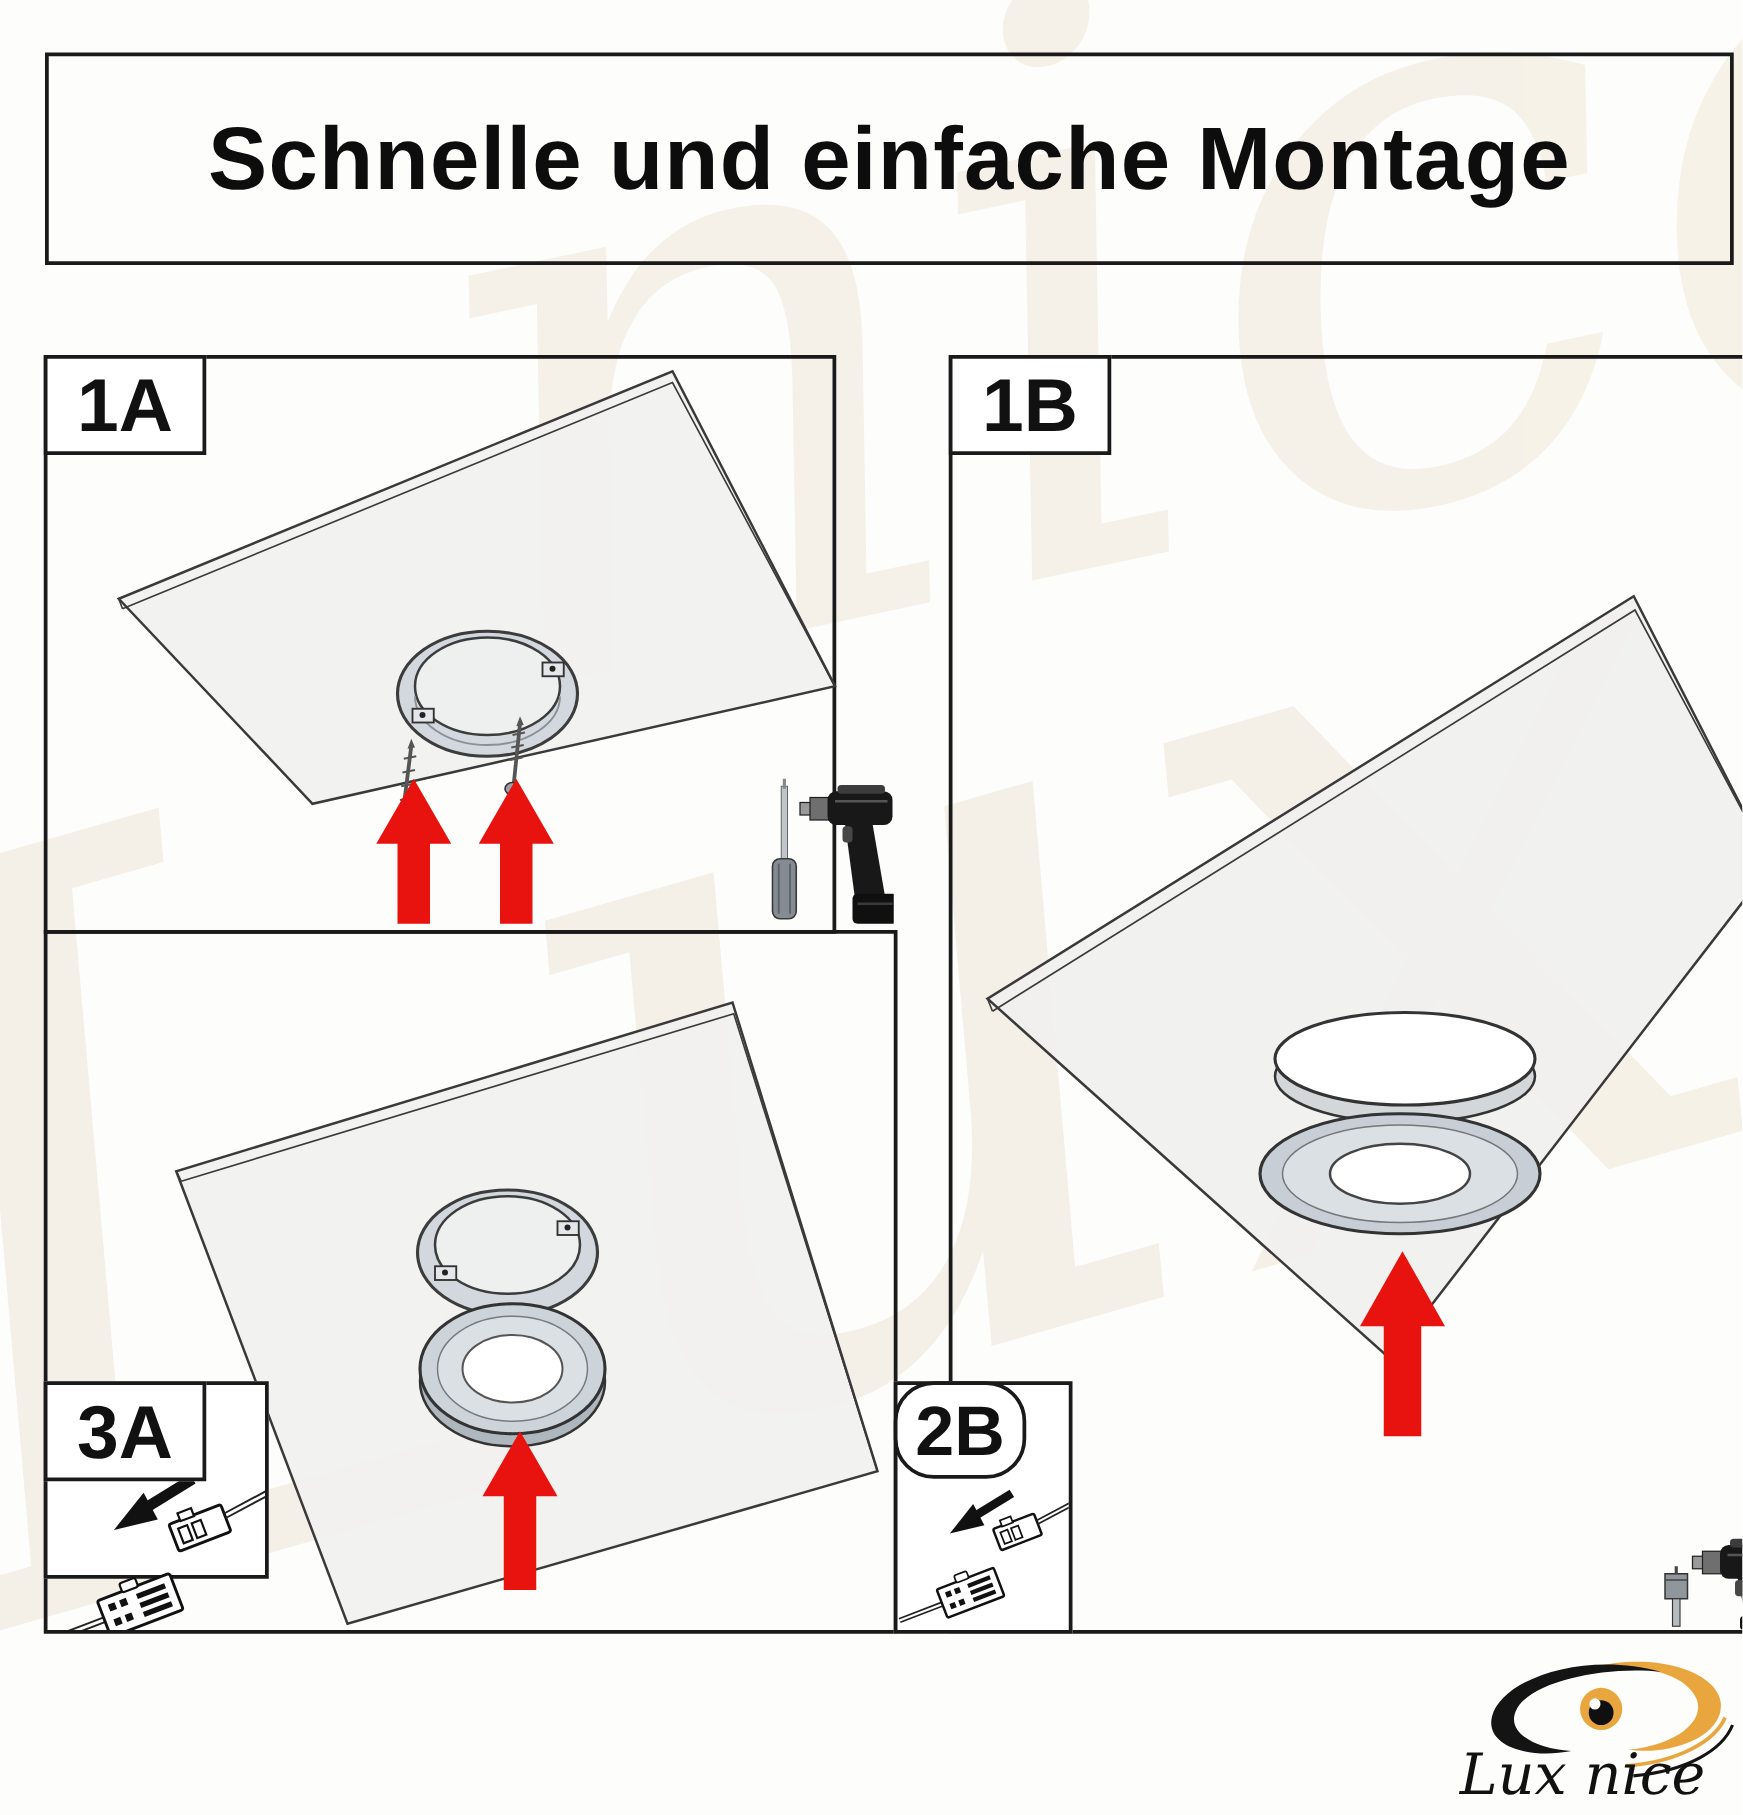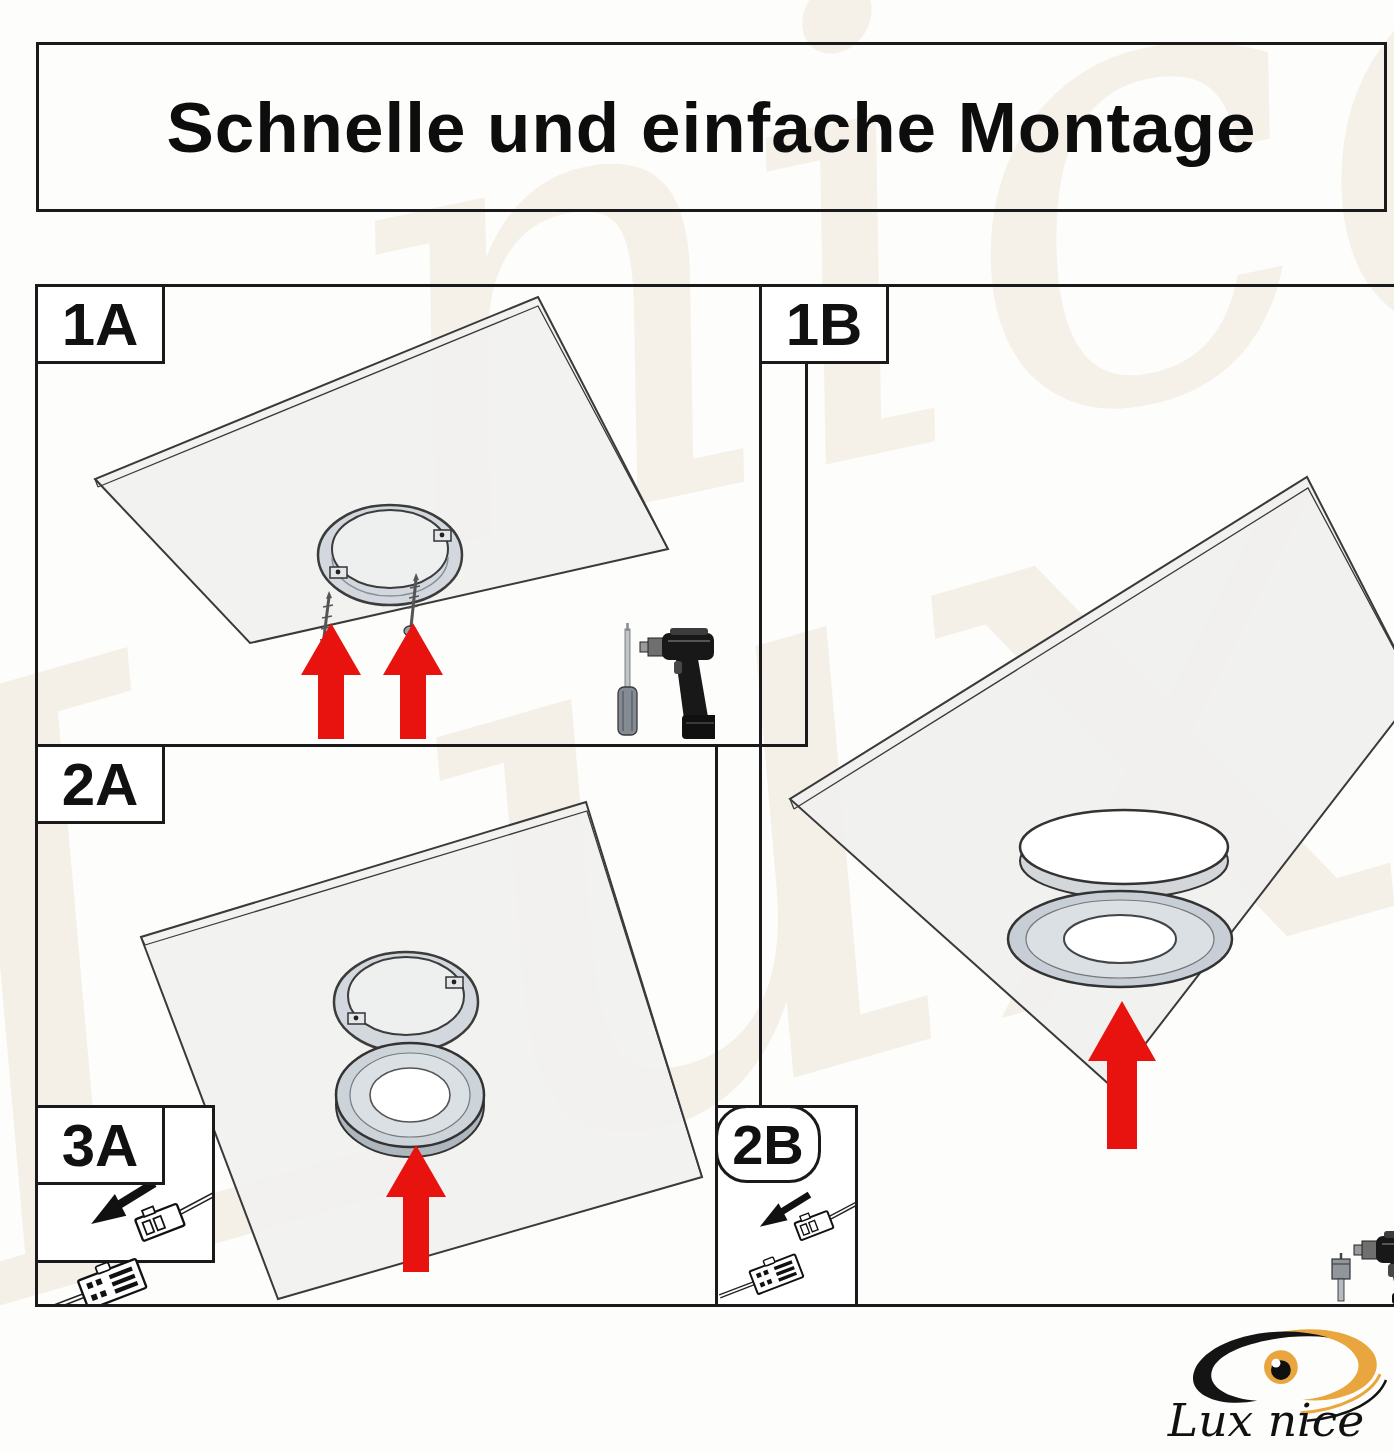--- a/index.html
+++ b/index.html
@@ -32,21 +32,21 @@
     z-index:2; background:transparent;
   }
   .title-box h1{
     margin:0; font-size:71px; font-weight:bold; color:#0d0d0d; letter-spacing:1px;
   }
   
   .panel{
     position:absolute; border:3px solid #1a1a1a; box-sizing:border-box;
     background:transparent; z-index:1;
   }
-  #panel-1a{ left:35px;  top:284px;  width:773px; height:463px; }
+  #panel-1a{ left:35px;  top:284px;  width:634px; height:463px; }
   #panel-2a{ left:35px;  top:744px;  width:683px; height:563px; }
   #panel-1b{ left:715px; top:284px;  width:671px; height:1023px;margin-left:44px; }
   .subpanel{
     position:absolute; border:3px solid #1a1a1a; box-sizing:border-box;
     background:#ffffff; z-index:3;
   }
   #panel-3a{ left:35px;  top:1105px; width:180px; height:158px;text-decoration:underline; }
   #panel-2b{ left:715px; top:1105px; width:143px; height:202px; }
   .plabel{
     position:absolute; left:-3px; top:-3px;
@@ -132,23 +132,20 @@
         <line x1="630" y1="354" x2="672" y2="354" stroke="#555" stroke-width="2"></line>
         <polygon points="638,372 660,372 670,430 646,432" fill="#181818"></polygon>
         <rect x="636" y="374" width="8" height="13" rx="3" fill="#474747"></rect>
         <rect x="644" y="428" width="36" height="24" rx="4" fill="#101010"></rect>
         <line x1="648" y1="436" x2="676" y2="436" stroke="#3a3a3a" stroke-width="2"></line>
       </g>
     </svg>
   </div>
 
   <div class="panel" id="panel-2a">
-    <div class="plabel big">
-      <span>2A</span>
-    </div>
     <svg class="illu" width="677" height="557" viewBox="0 0 677 557">
       <g>
         <polygon points="548,55 664,430 240,552 103,190" fill="#f1f1f0" fill-opacity="0.92" stroke="#3a3a3a" stroke-width="2"></polygon>
         <polyline points="107,198 549,64 664,430" fill="none" stroke="#3a3a3a" stroke-width="1.3"></polyline>
         <line x1="103" y1="190" x2="107" y2="198" stroke="#3a3a3a" stroke-width="1.3"></line>
       </g>
       <g>
         <ellipse cx="368" cy="255" rx="72" ry="50" fill="#d2d8dd" stroke="#3c3c3c" stroke-width="2.5"></ellipse>
         <ellipse cx="368" cy="249" rx="58" ry="39" fill="#eef0f0" stroke="#3c3c3c" stroke-width="2"></ellipse>
         <rect x="310" y="266" width="17" height="11" fill="#e4e7e9" stroke="#333" stroke-width="1.5"></rect>

